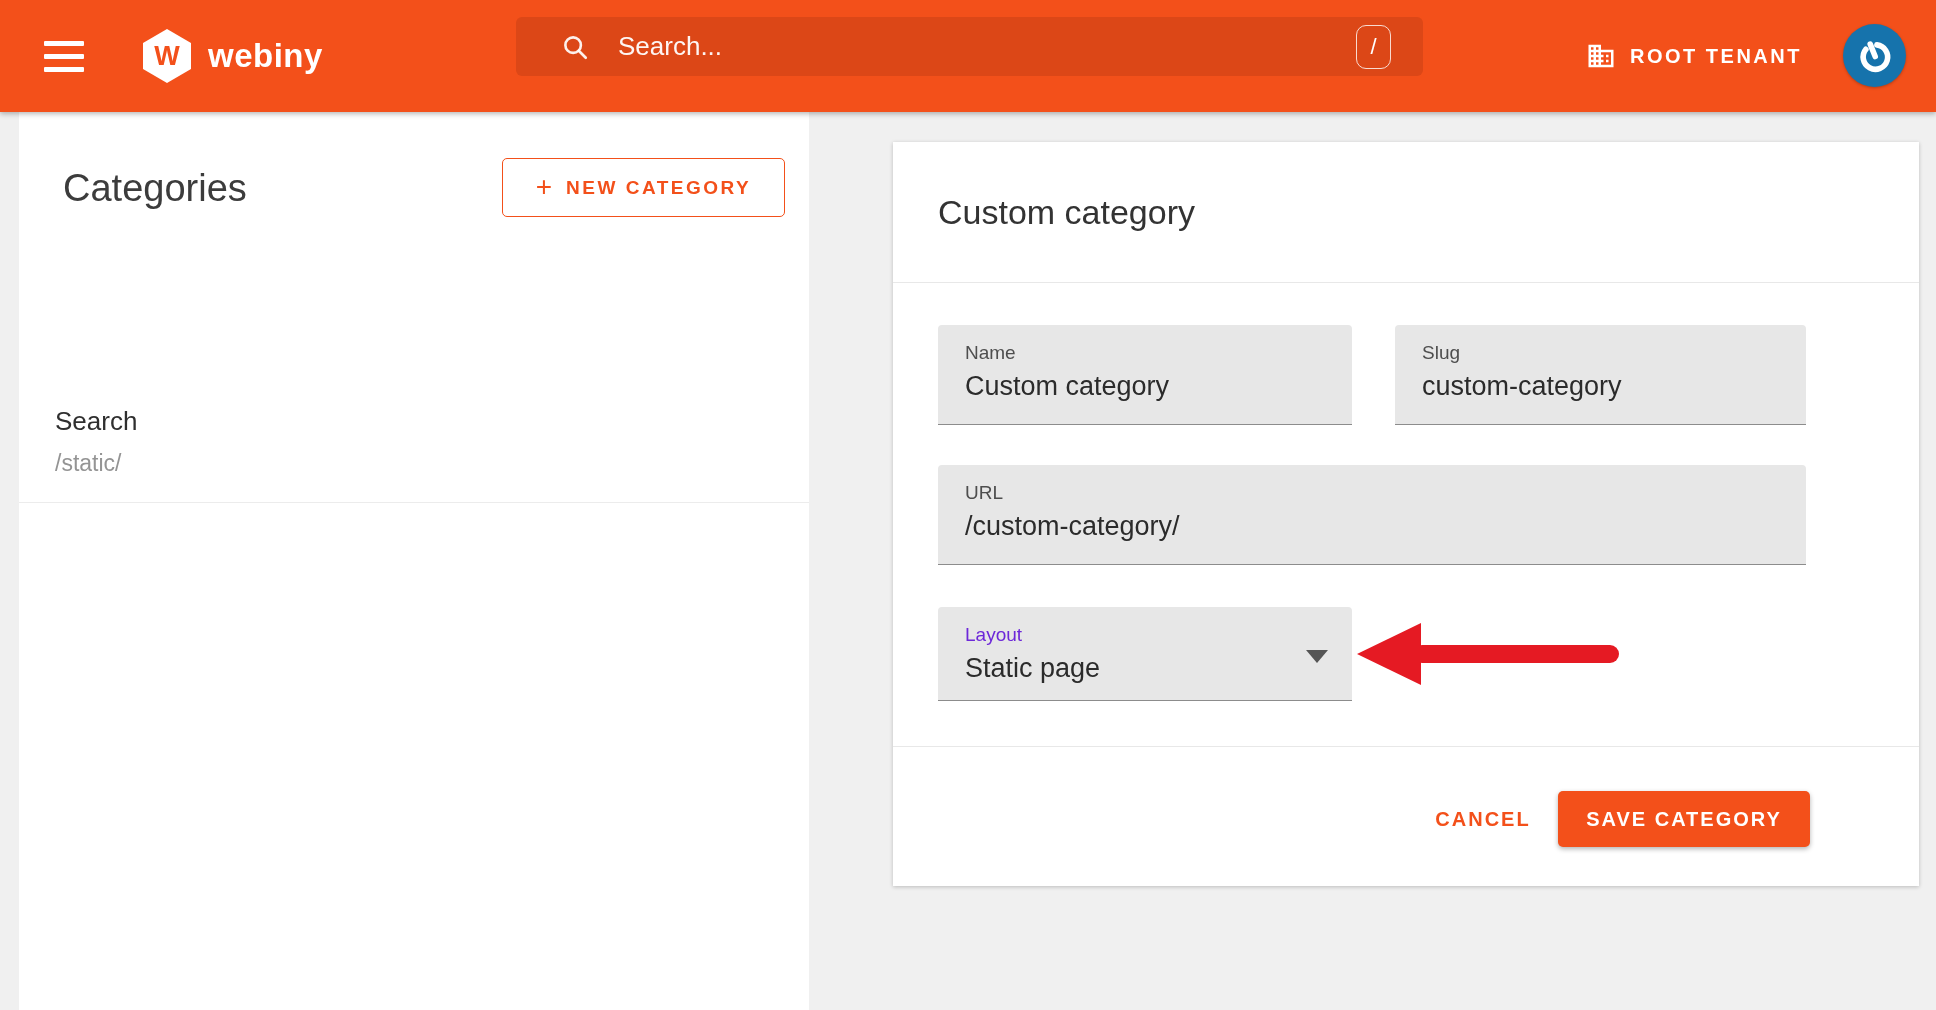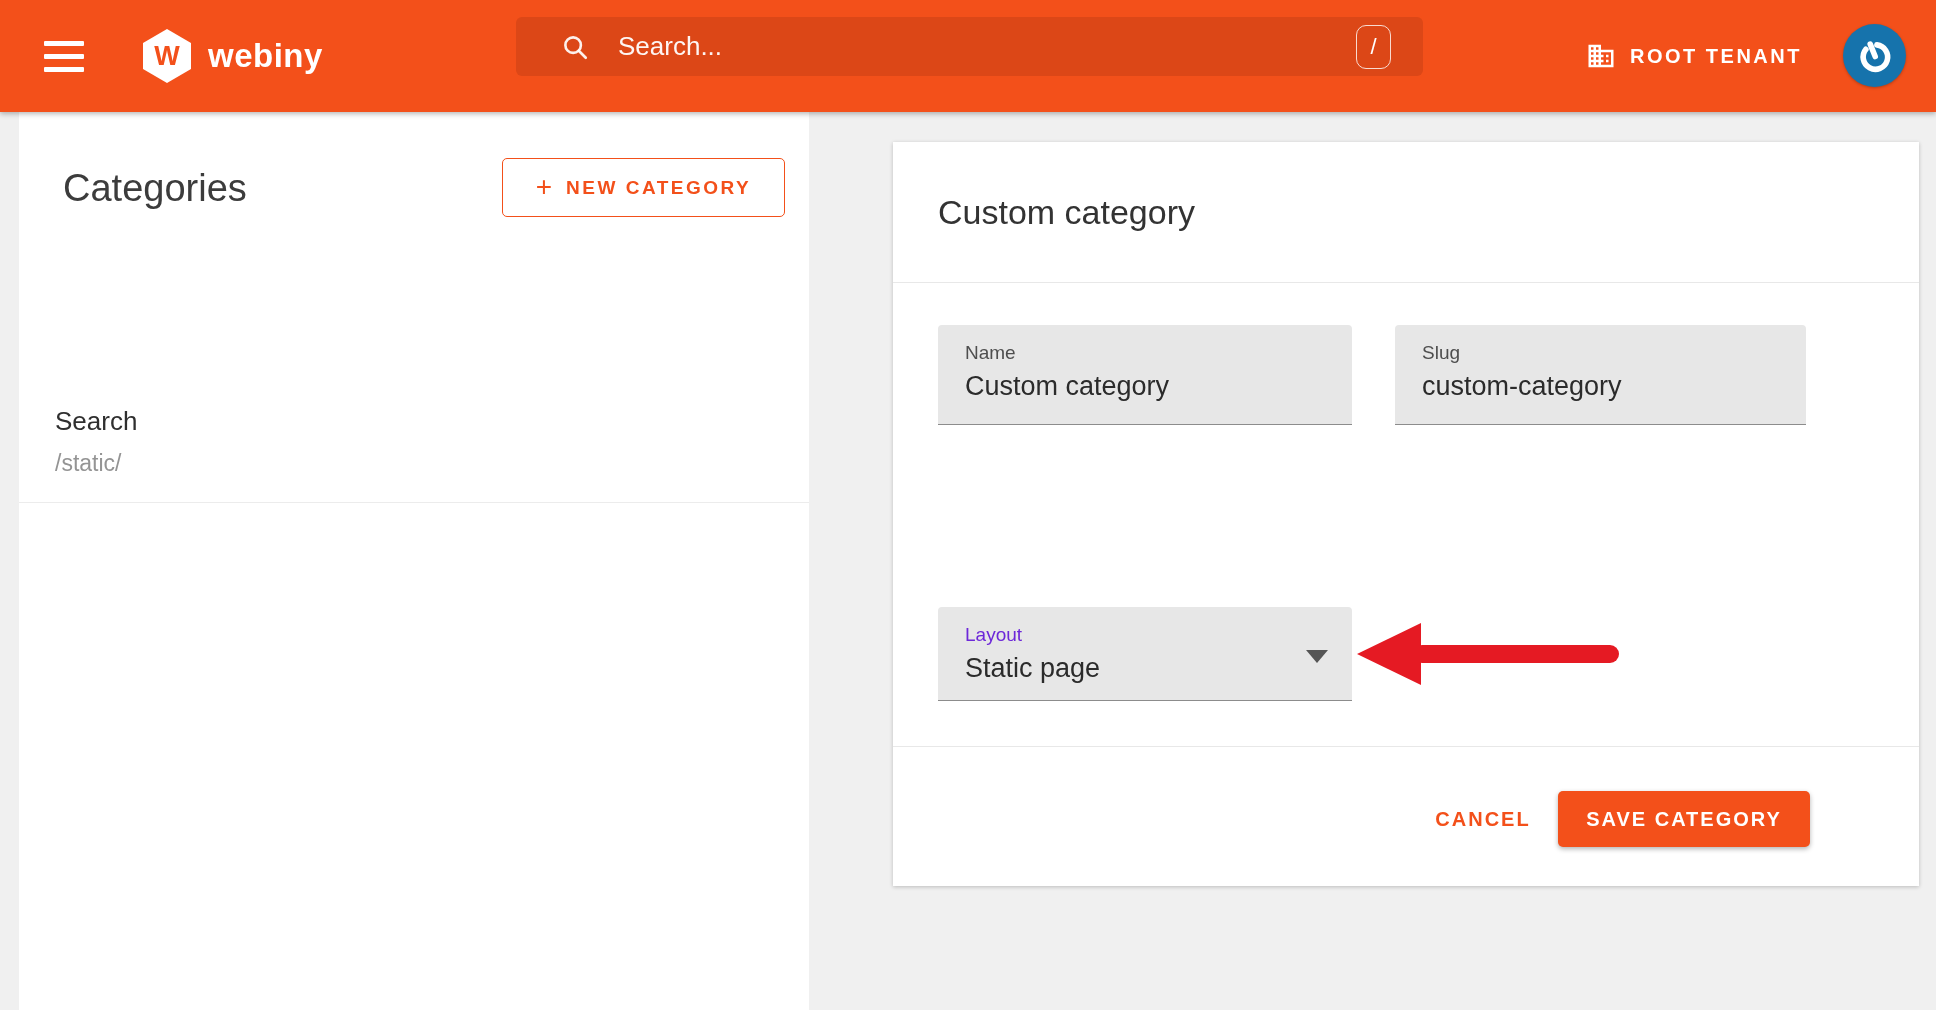--- a/index.html
+++ b/index.html
@@ -167,20 +167,24 @@
     <div class="field f-name">
       <span class="flabel">Name</span>
       <input type="text" value="Custom category" style="">
     </div>
 
     <div class="field f-slug">
       <span class="flabel">Slug</span>
       <input type="text" value="custom-category" style="">
     </div>
 
+    <div class="field f-url">
+      <span class="flabel">URL</span>
+      <input type="text" value="/custom-category/" style="">
+    </div>
 
     <div class="field f-layout">
       <span class="flabel">Layout</span>
       <span class="sel-value">Static page</span>
       <span class="sel-arrow"></span>
     </div>
 
     <span class="anno-arrow">
       <svg width="272" height="66" viewBox="0 0 272 66">
         <rect x="58" y="24" width="206" height="18" rx="9" fill="#e51a23"></rect>

